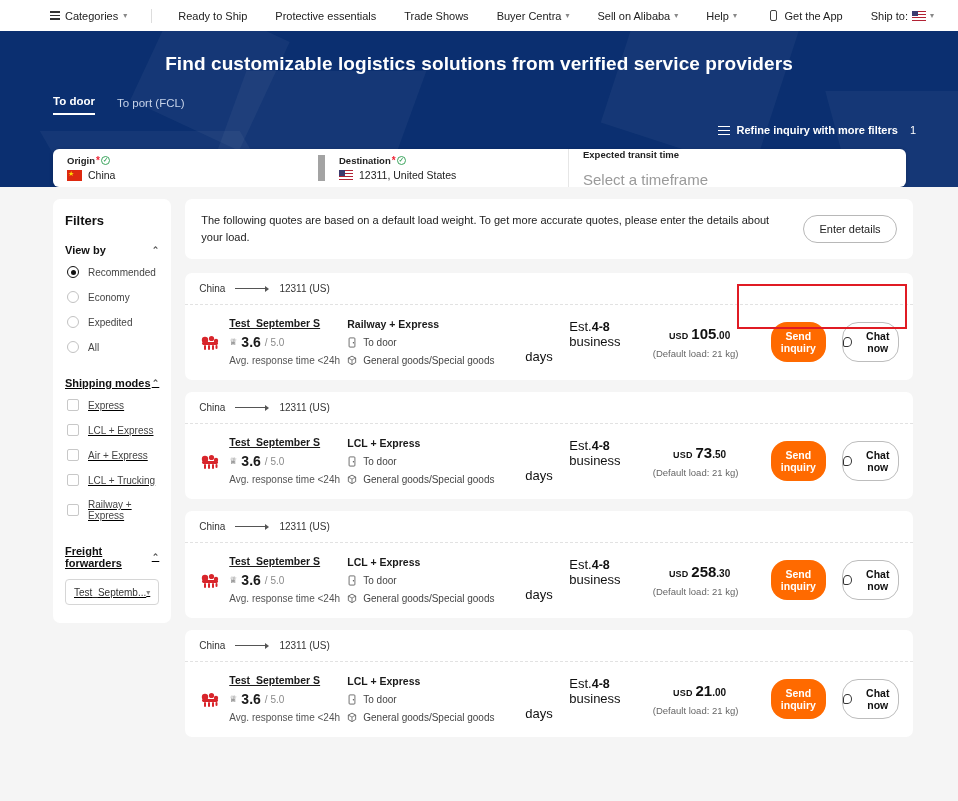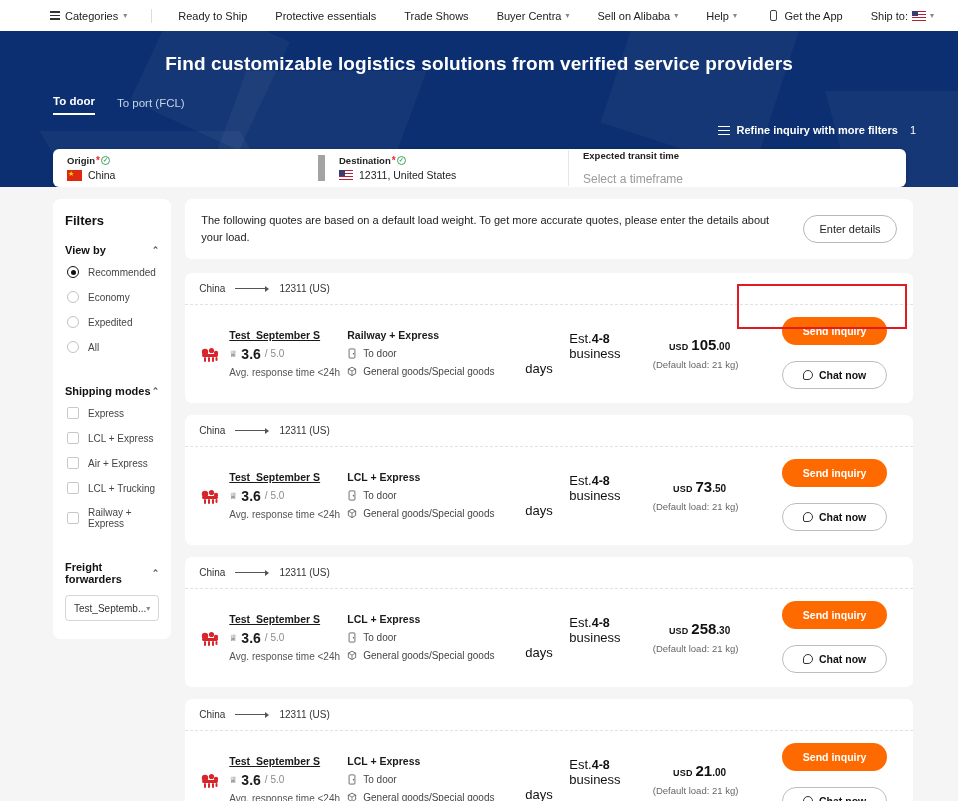--- a/index.html
+++ b/index.html
@@ -79,42 +79,42 @@
   .sb-origin { width: 265px; }
   .sb-dest { width: 250px; border-left: 7px solid #a3a3a3; }
   .sb-transit { flex: 1; border-left: 1px solid #e6e6e6; }
   .sb-label { font-size: 9.5px; font-weight: bold; color: #222; display:flex; align-items:center; gap:1px; }
   .req { color: #e23; font-size: 10px; }
   .check {
     display:inline-block; width:9px; height:9px; border-radius:50%;
     border:1.2px solid #3ba55d; color:#3ba55d; font-size:6px; line-height:7px; text-align:center;
   }
   .sb-value { font-size: 10.5px; color: #222; margin-top: 3px; display:flex; align-items:center; gap:6px; }
-  .sb-placeholder { font-size: 12px; color: #9a9a9a; margin-top: 11px; }
+  .sb-placeholder { font-size: 15px; color: #9a9a9a; margin-top: 11px; }
   .search-btn {
     margin-left: auto; margin-right: 3px;
     background: #ff6a00; color: #fff; border: none; border-radius: 18px;
     height: 31px; padding: 0 18px; font-size: 12px; font-weight: bold; cursor: pointer;
     font-family: "Liberation Sans", sans-serif;
   }
 
   
   .main { display: flex; padding: 12px 48px 0 53px; gap: 14px; }
 
   
   .sidebar { width: 132px; background: #fff; border-radius: 7px; padding: 14px 12px 18px; align-self: flex-start; }
   .sb-title { font-size: 13px; font-weight: bold; color: #111; margin-bottom: 16px; }
   .fgroup-head { display:flex; align-items:center; justify-content:space-between; font-size: 11px; font-weight: bold; color:#111; margin-bottom: 10px; cursor:pointer;}
   .chev { font-size: 9px; color: #555; }
   .opt { display:flex; align-items:center; gap: 9px; font-size: 10px; color: #444; margin: 0 0 13px 2px; cursor:pointer; }
   .radio { width: 12px; height: 12px; border: 1px solid #c2c2c2; border-radius: 50%; flex: none; position: relative; background:#fff;}
   .radio.on { border: 1.5px solid #111; }
   .radio.on::after { content:""; position:absolute; left:2.5px; top:2.5px; width:5px; height:5px; border-radius:50%; background:#111; }
   .cbox { width: 12px; height: 12px; border: 1px solid #c8c8c8; border-radius: 2px; flex:none; background:#fff;}
-  .fgroup { margin-top: 32px; }
+  .fgroup { margin-top: 24px; text-decoration: underline; }
   .select {
     border:1px solid #d6d6d6; border-radius: 4px; height: 26px; font-size:10px; color:#333;
     display:flex; align-items:center; justify-content:space-between; padding: 0 8px; cursor:pointer; background:#fff;
   }
 
   
   .results { flex: 1; }
   .notice {
     background: #fff; border-radius: 7px; padding: 13px 16px;
     display: flex; align-items: center; gap: 12px; margin-bottom: 14px;
@@ -158,21 +158,21 @@
   .col-transit b { font-size: 12.5px; }
   .col-transit .est { font-size: 13px; font-weight:normal;padding-left:44px;}
 
   .col-price { width: 150px; text-align: center; }
   .price { font-size: 10px; color: #111; }
   .price .amt { font-size: 15px; font-weight: bold; }
   .price .cents { font-size: 10px; font-weight: bold; }
   .price .cur { font-size: 9px; font-weight: bold; letter-spacing:.2px;padding-left:8px;}
   .load { font-size: 9.5px; color: #666; margin-top: 6px; }
 
-  .col-actions { width: 128px; display:flex; flex-direction: column; align-items:center; gap: 16px; }
+  .col-actions { width: 128px; display:flex; flex-direction: row; align-items:center; gap: 16px; }
   .btn-inquiry {
     background: #ff6a00; color: #fff; border: none; border-radius: 16px;
     font-size: 10.5px; font-weight: bold; padding: 8px 0; width: 105px; cursor: pointer;
     font-family: "Liberation Sans", sans-serif;
   }
   .btn-chat {
     background: #fff; color: #111; border: 1px solid #bdbdbd; border-radius: 16px;
     font-size: 10.5px; font-weight: bold; padding: 7px 0; width: 105px; cursor: pointer;
     display:flex; align-items:center; justify-content:center; gap:6px;
     font-family: "Liberation Sans", sans-serif;

